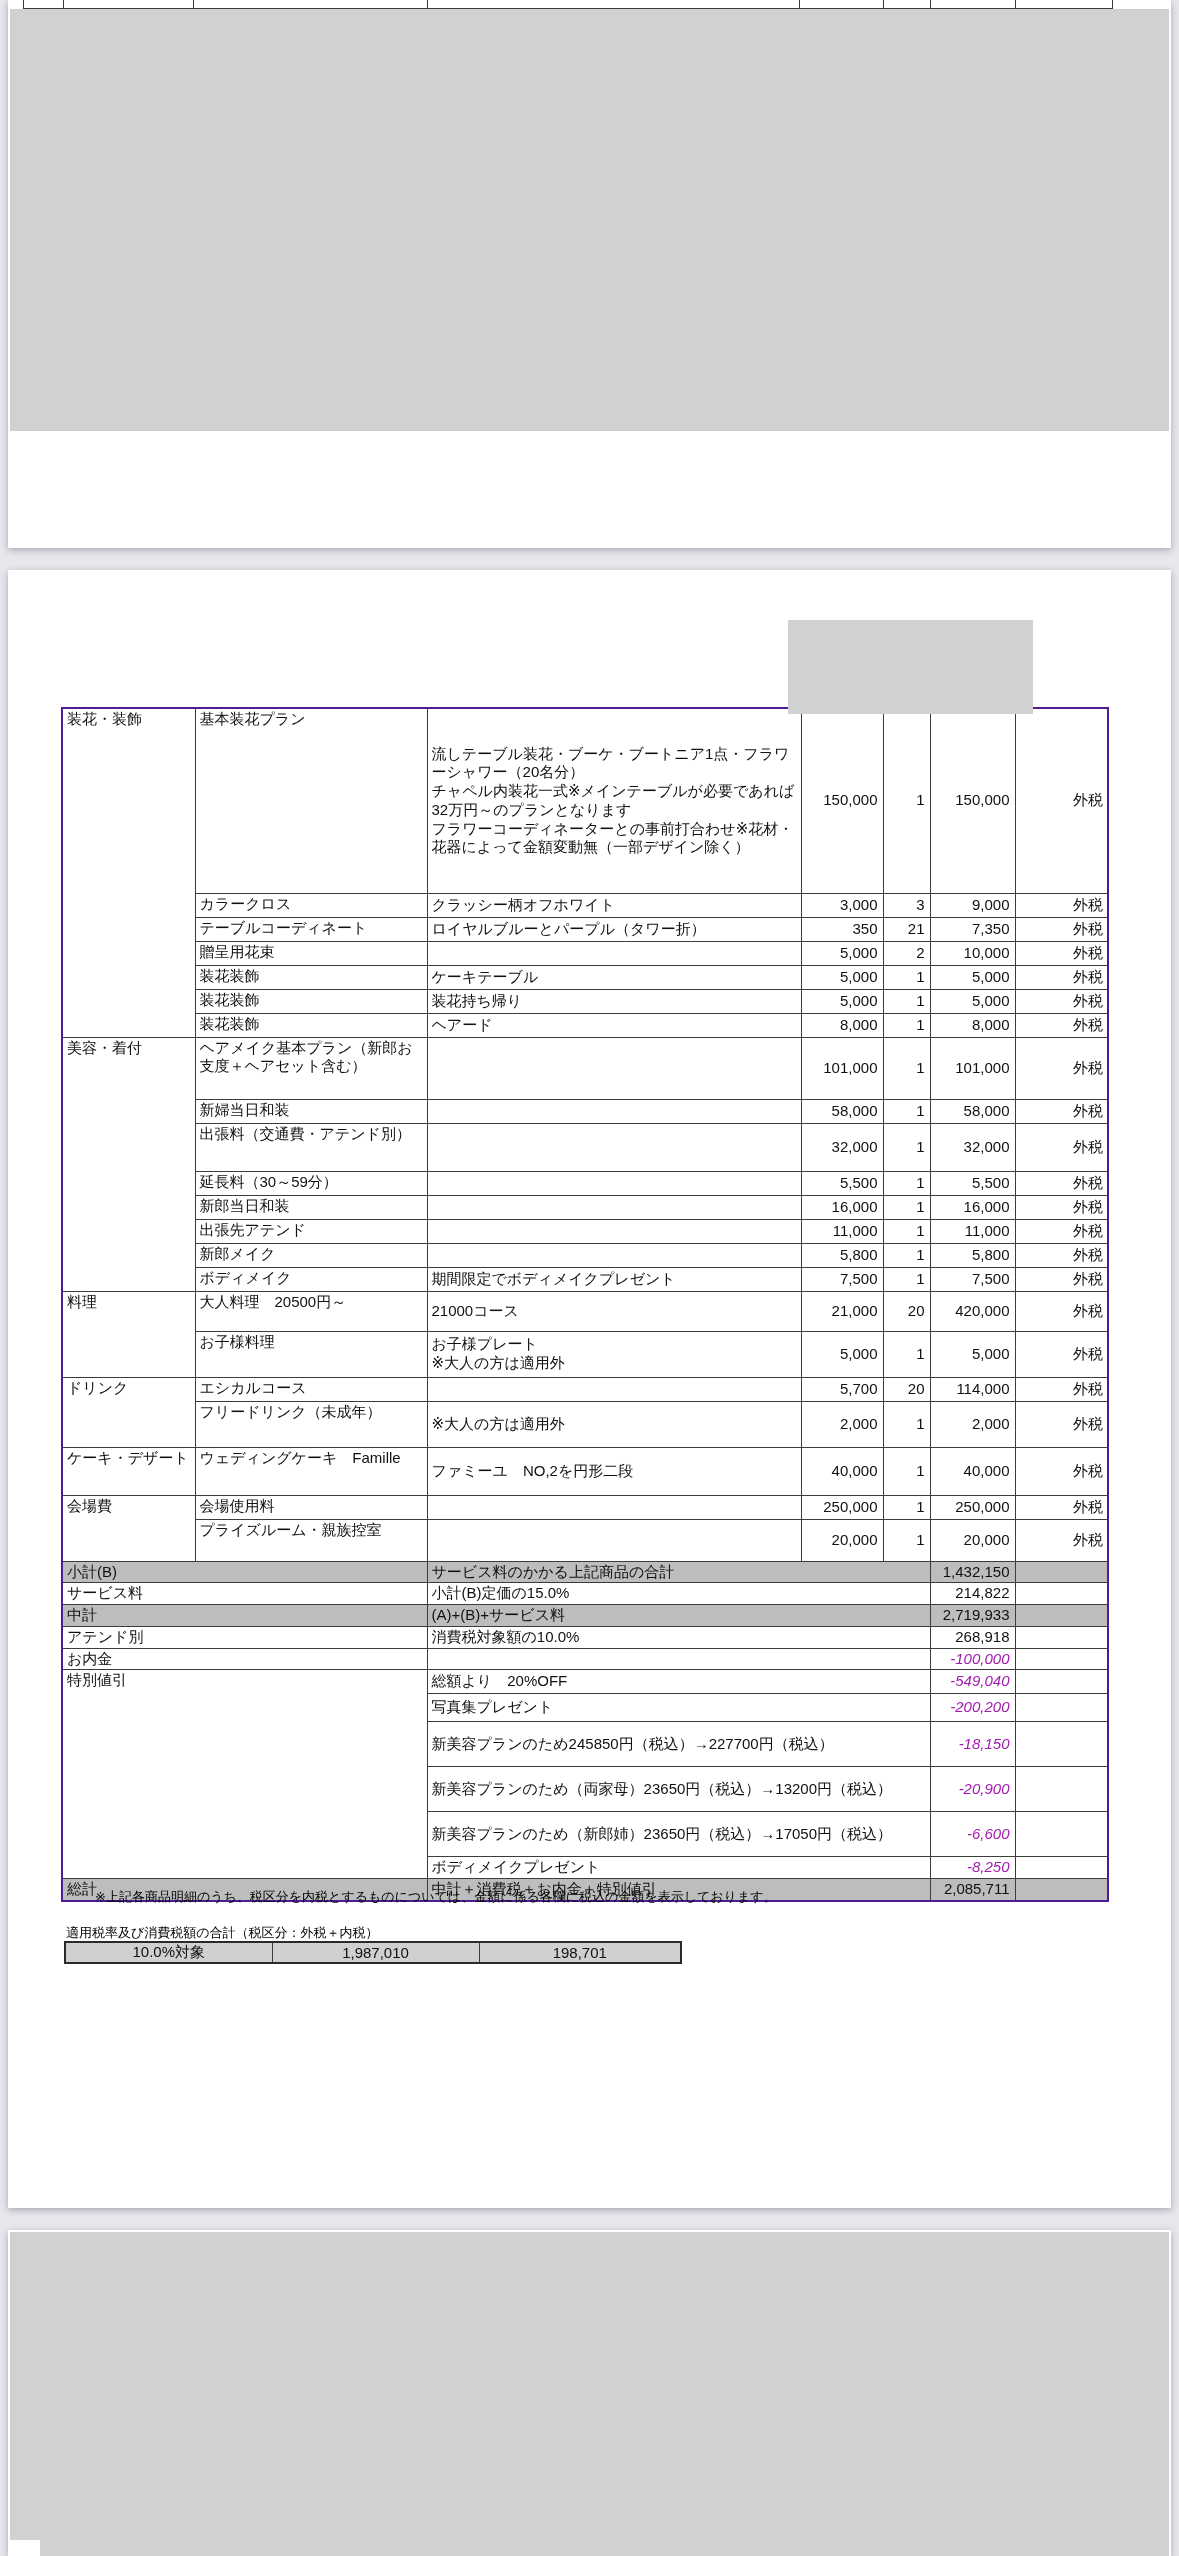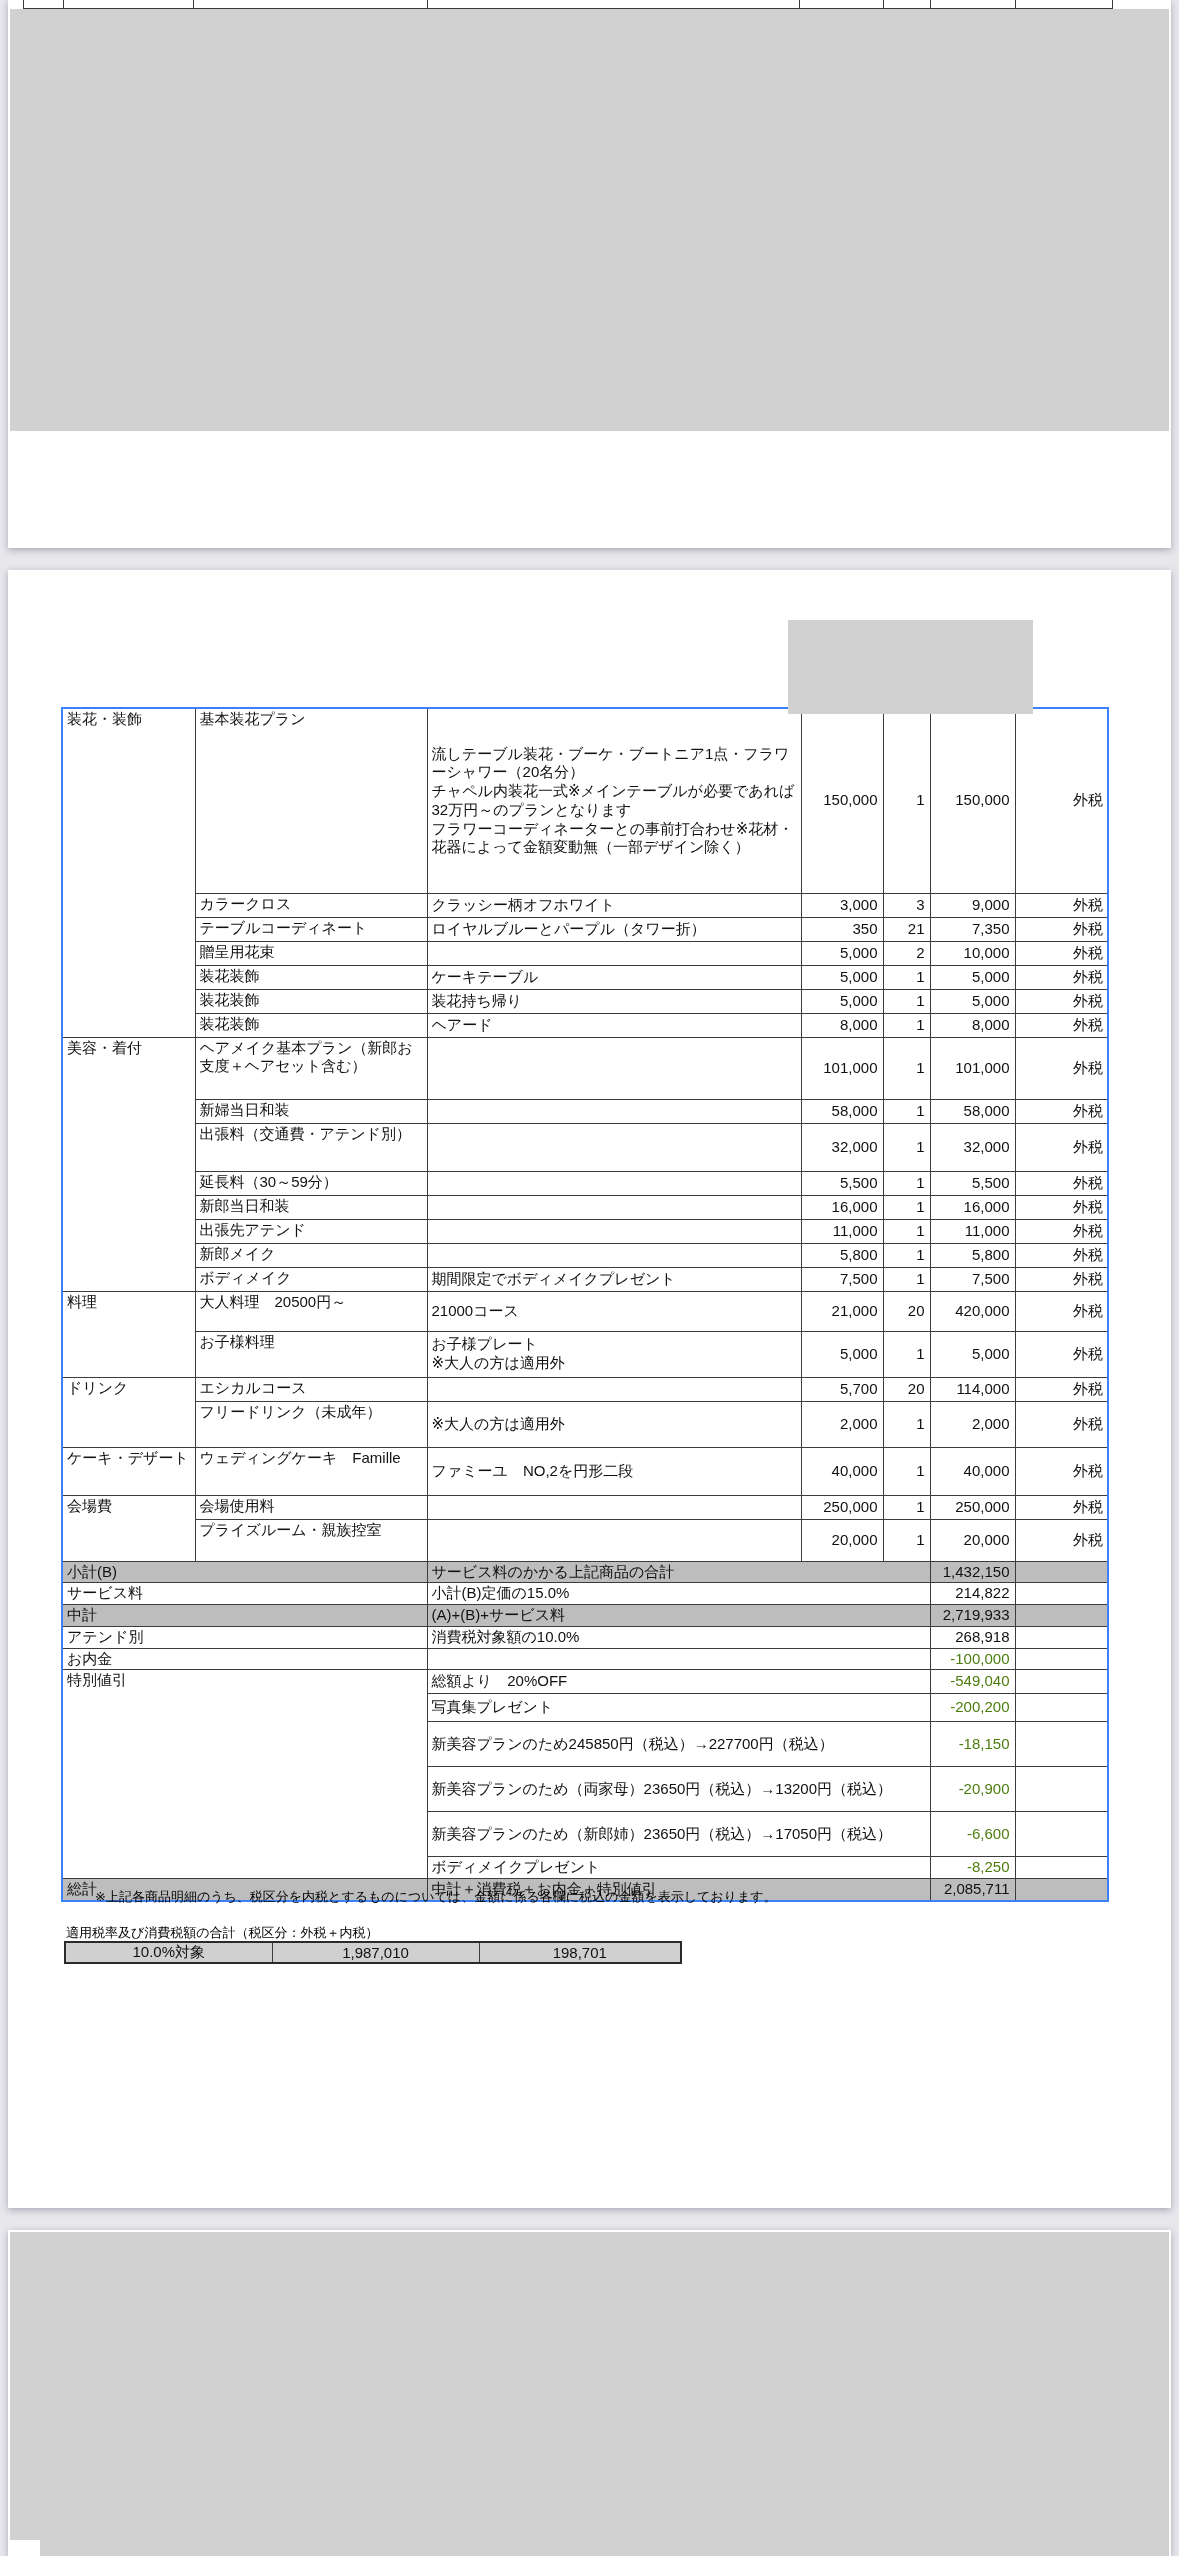--- a/index.html
+++ b/index.html
@@ -31,27 +31,27 @@
   
   #estimate{
     position:absolute;left:53px;top:137px;width:1046px;
     border-collapse:collapse;table-layout:fixed;z-index:1;
     font-size:15px;line-height:1.25;
   }
   #estimate td{
     border:1px solid #3c3c3c;padding:1px 4px;overflow:hidden;
     vertical-align:middle;background:#fff;
   }
-  #estimate{border:2px solid #3b82f6;}
+  #estimate{border:2px solid #4c1d95;}
   #estimate td.top{vertical-align:top;}
   #estimate td.num{text-align:right;padding-right:5px;white-space:nowrap;}
   #estimate td.ctr{text-align:right;}
   #estimate td.pre{white-space:pre-wrap;}
   #estimate tr.gray td{background:#bdbdbd;}
-  #estimate td.red{color:#4d7c0f;}
+  #estimate td.red{color:#a21caf;font-style:italic;}
 
   
   .note{position:absolute;left:87px;top:1318px;font-size:13px;color:#000;z-index:1;}
   .taxtitle{position:absolute;left:58px;top:1354px;font-size:13px;color:#000;z-index:1;}
   #taxtable{
     position:absolute;left:56px;top:1371px;width:616px;
     border-collapse:collapse;table-layout:fixed;font-size:15px;z-index:1;
     border:2px solid #2a2a2a;
   }
   #taxtable td{

